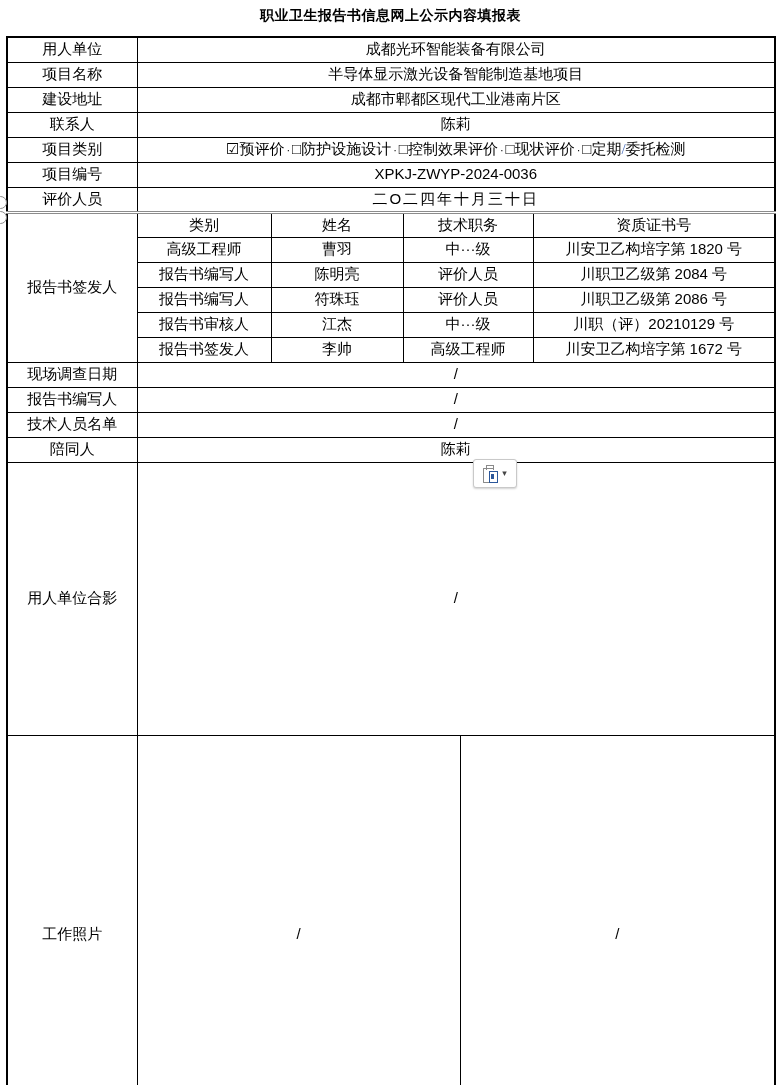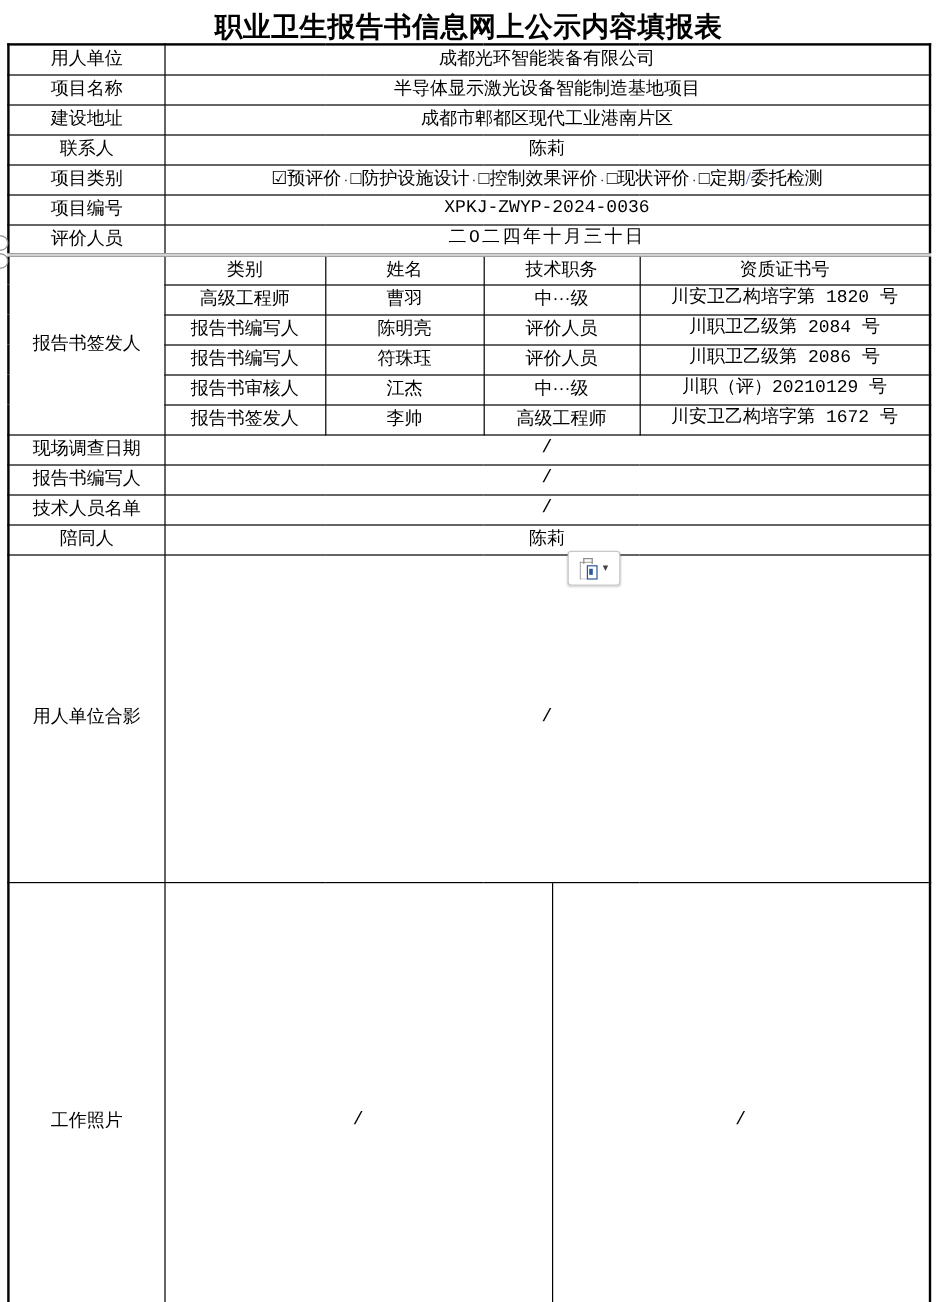--- a/index.html
+++ b/index.html
@@ -2,37 +2,37 @@
 <html><head>
 <meta charset="utf-8">
 <style>
   html,body{margin:0;padding:0;}
   body{
     width:781px;height:1085px;background:#ffffff;color:#000;
     font-family:"Liberation Sans","DejaVu Sans",sans-serif;
     position:relative;overflow:hidden;
   }
   .title{
-    text-align:center;font-weight:bold;font-size:23px;
+    text-align:center;font-weight:bold;font-size:14px;
     padding-top:7px;letter-spacing:0.5px;
   }
   table.form{
     position:absolute;left:6px;top:36px;width:768px;
     border-collapse:collapse;table-layout:fixed;
     border:2px solid #000;
   }
   td{
     border:1px solid #000;font-size:15px;text-align:center;
     vertical-align:middle;padding:0 2px;overflow:hidden;
     line-height:1.25;
   }
   tr.r{height:25px;}
   tr.h273{height:273px;}
   tr.h346{height:400px;}
-  td.serif{font-family:Liberation Mono, monospace;}
+  td.serif{font-family:Liberation Sans, sans-serif;}
   td.datecell{letter-spacing:2px;}
   .section-top td{border-top:3px double #8c8c8c;}
   .opt{white-space:nowrap;text-align:center;}
   .box{font-size:15px;}
   .sep{font-size:11px;padding:0 2px;color:#000;}
   .slash-accent{color:#4a6fbf;font-family:"Liberation Serif","DejaVu Serif",serif;}
   
   .paste-btn{
     position:absolute;left:473px;top:459px;width:42px;height:27px;
     background:#fff;border:1px solid #c9c9c9;border-radius:3px;

